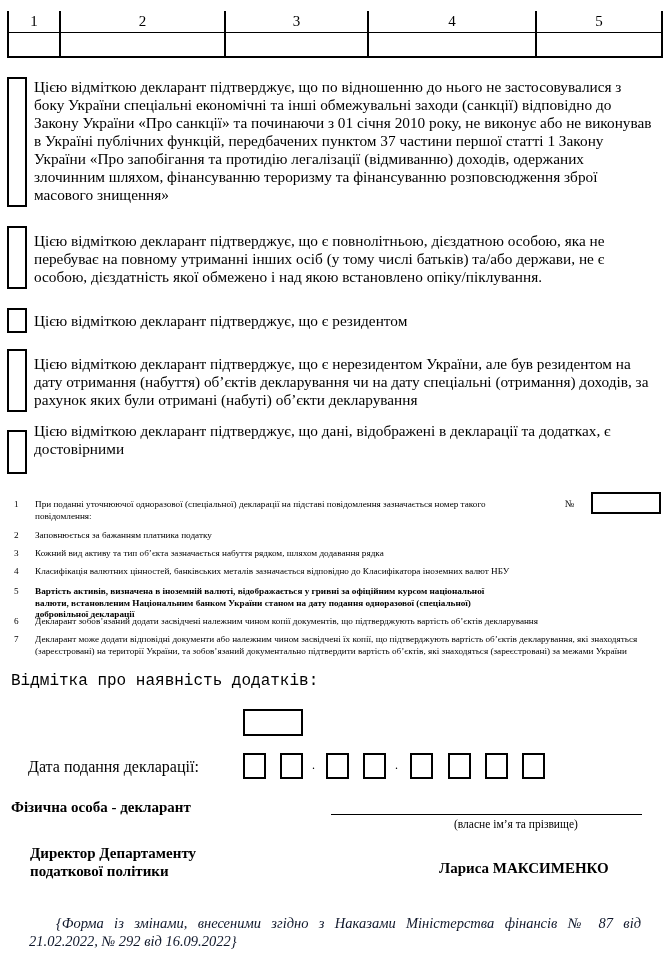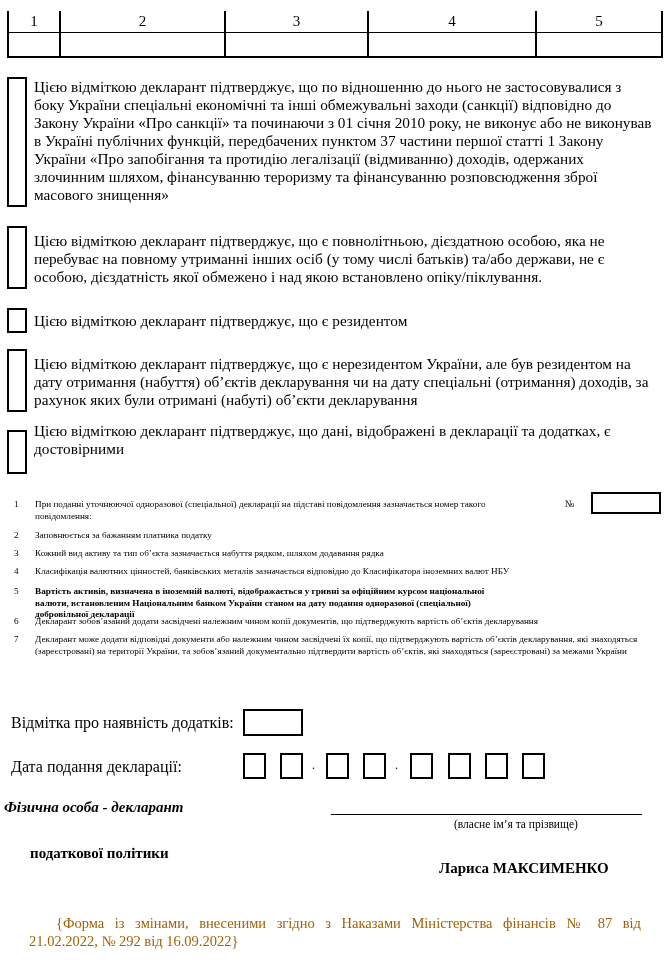--- a/index.html
+++ b/index.html
@@ -94,40 +94,41 @@
 </div>
 <div class="fn" style="top:616px;height:12px;">
   <span class="num">6</span>
   <span class="txt">Декларант зобов’язаний додати засвідчені належним чином копії документів, що підтверджують вартість об’єктів декларування</span>
 </div>
 <div class="fn" style="top:634px;height:36px;">
   <span class="num">7</span>
   <span class="txt" style="width:635px;">Декларант може додати відповідні документи або належним чином засвідчені їх копії, що підтверджують вартість об’єктів декларування, які знаходяться (зареєстровані) на території України, та зобов’язаний документально підтвердити вартість об’єктів, які знаходяться (зареєстровані) за межами України</span>
 </div>
 
-<span class="label" style="left:11px;top:714px;">Відмітка про наявність додатків:</span>
+<span class="label" style="left:11px;top:672px;font-family:Liberation Mono, monospace;">Відмітка про наявність додатків:</span>
 <div class="box" style="left:243px;top:709px;width:60px;height:27px;"></div>
 
-<span class="label" style="left:11px;top:758px;">Дата подання декларації:</span>
+<span class="label" style="left:28px;top:758px;">Дата подання декларації:</span>
 <div class="box" style="left:243px;top:753px;width:23px;height:26px;"></div>
 <div class="box" style="left:280px;top:753px;width:23px;height:26px;"></div>
 <span class="abs" style="left:312px;top:758px;font-size:12px;">.</span>
 <div class="box" style="left:326px;top:753px;width:23px;height:26px;"></div>
 <div class="box" style="left:363px;top:753px;width:23px;height:26px;"></div>
 <span class="abs" style="left:395px;top:758px;font-size:12px;">.</span>
 <div class="box" style="left:410px;top:753px;width:23px;height:26px;"></div>
 <div class="box" style="left:448px;top:753px;width:23px;height:26px;"></div>
 <div class="box" style="left:485px;top:753px;width:23px;height:26px;"></div>
 <div class="box" style="left:522px;top:753px;width:23px;height:26px;"></div>
 
-<span class="abs bold" style="left:4px;top:799px;font-size:15px;font-style:italic;">Фізична особа - декларант</span>
+<span class="abs bold" style="left:11px;top:799px;font-size:15px;">Фізична особа - декларант</span>
 <div class="abs" style="left:331px;top:814px;width:311px;border-bottom:1.5px solid #000;height:0;"></div>
 <span class="abs" style="left:418px;top:818px;font-size:11.5px;margin-left:36px;">(власне ім’я та прізвище)</span>
 
 <div class="abs bold" style="left:30px;top:844px;font-size:15px;line-height:18px;">
+  <div>Директор Департаменту</div>
   <div>податкової політики</div>
 </div>
 <span class="abs bold" style="left:439px;top:860px;font-size:15px;">Лариса МАКСИМЕНКО</span>
 
-<div class="abs" style="left:29px;top:914px;width:612px;font-size:14.5px;line-height:18px;color:#a16207;">
+<div class="abs" style="left:29px;top:914px;width:612px;font-size:14.5px;line-height:18px;font-style:italic;color:#0f172a;">
   <div style="padding-left:27px;text-align:justify;text-align-last:justify;">{Форма із змінами, внесеними згідно з Наказами Міністерства фінансів № 87 від</div>
   <div>21.02.2022, № 292 від 16.09.2022}</div>
 </div>
 
 </body></html>

